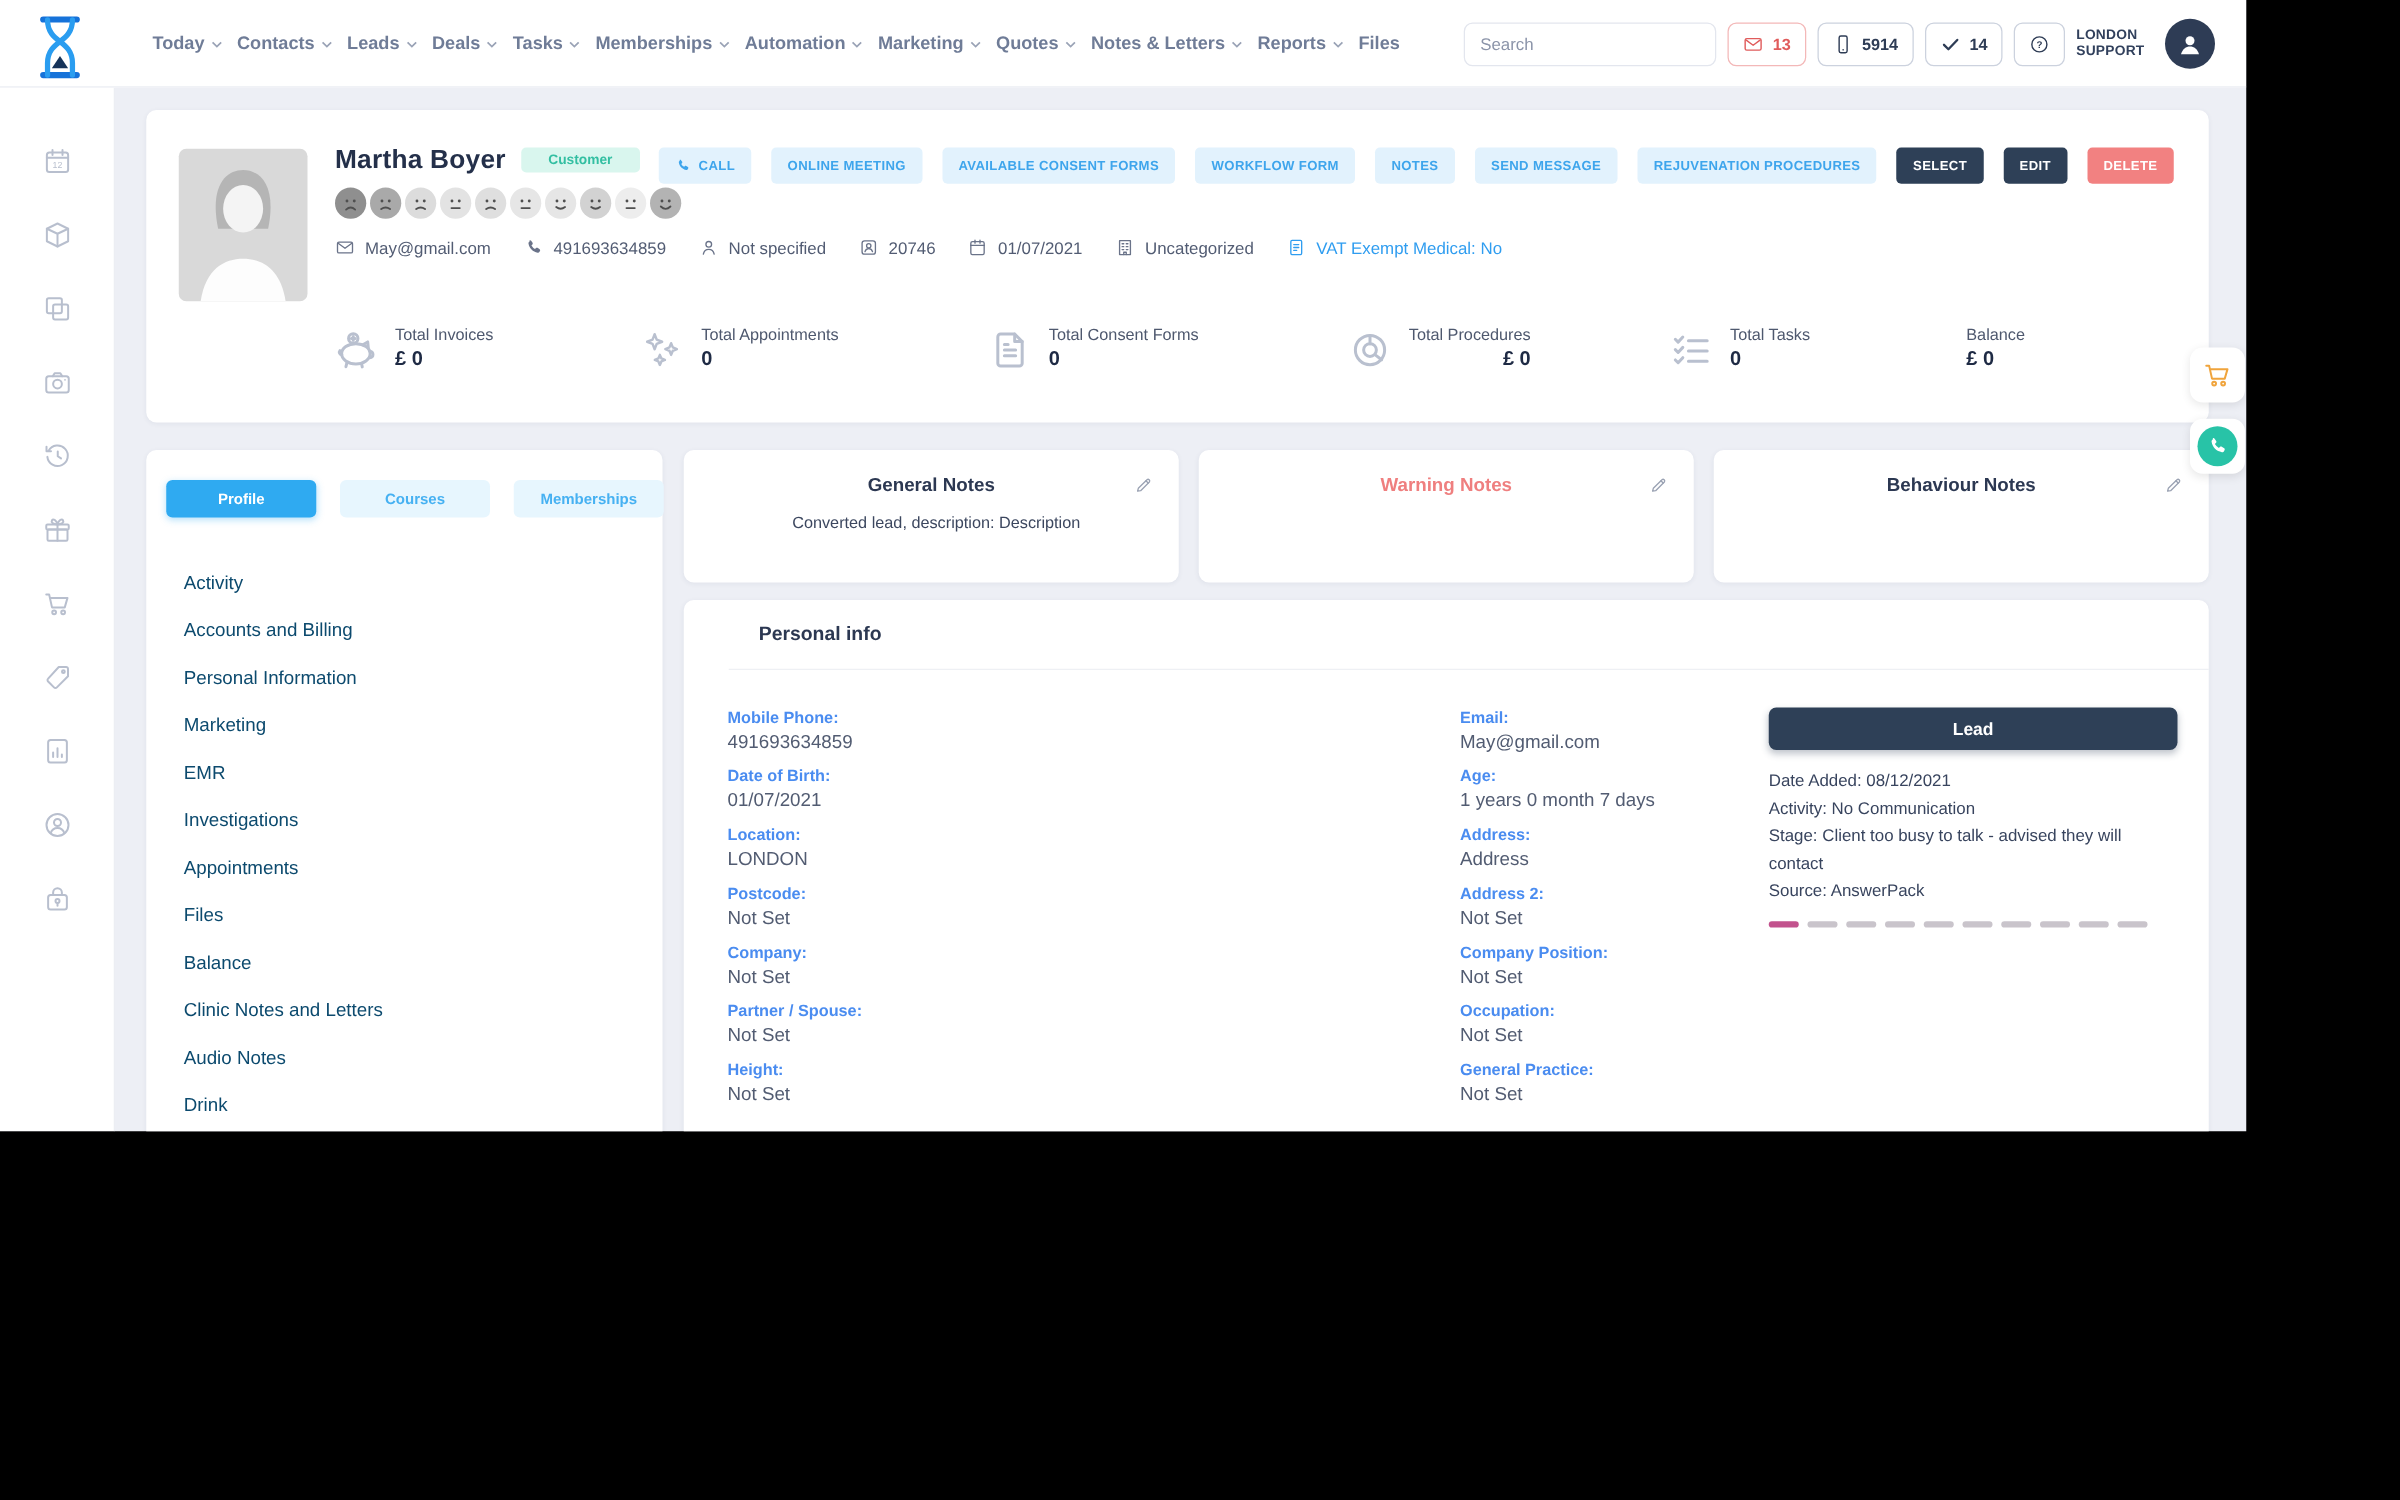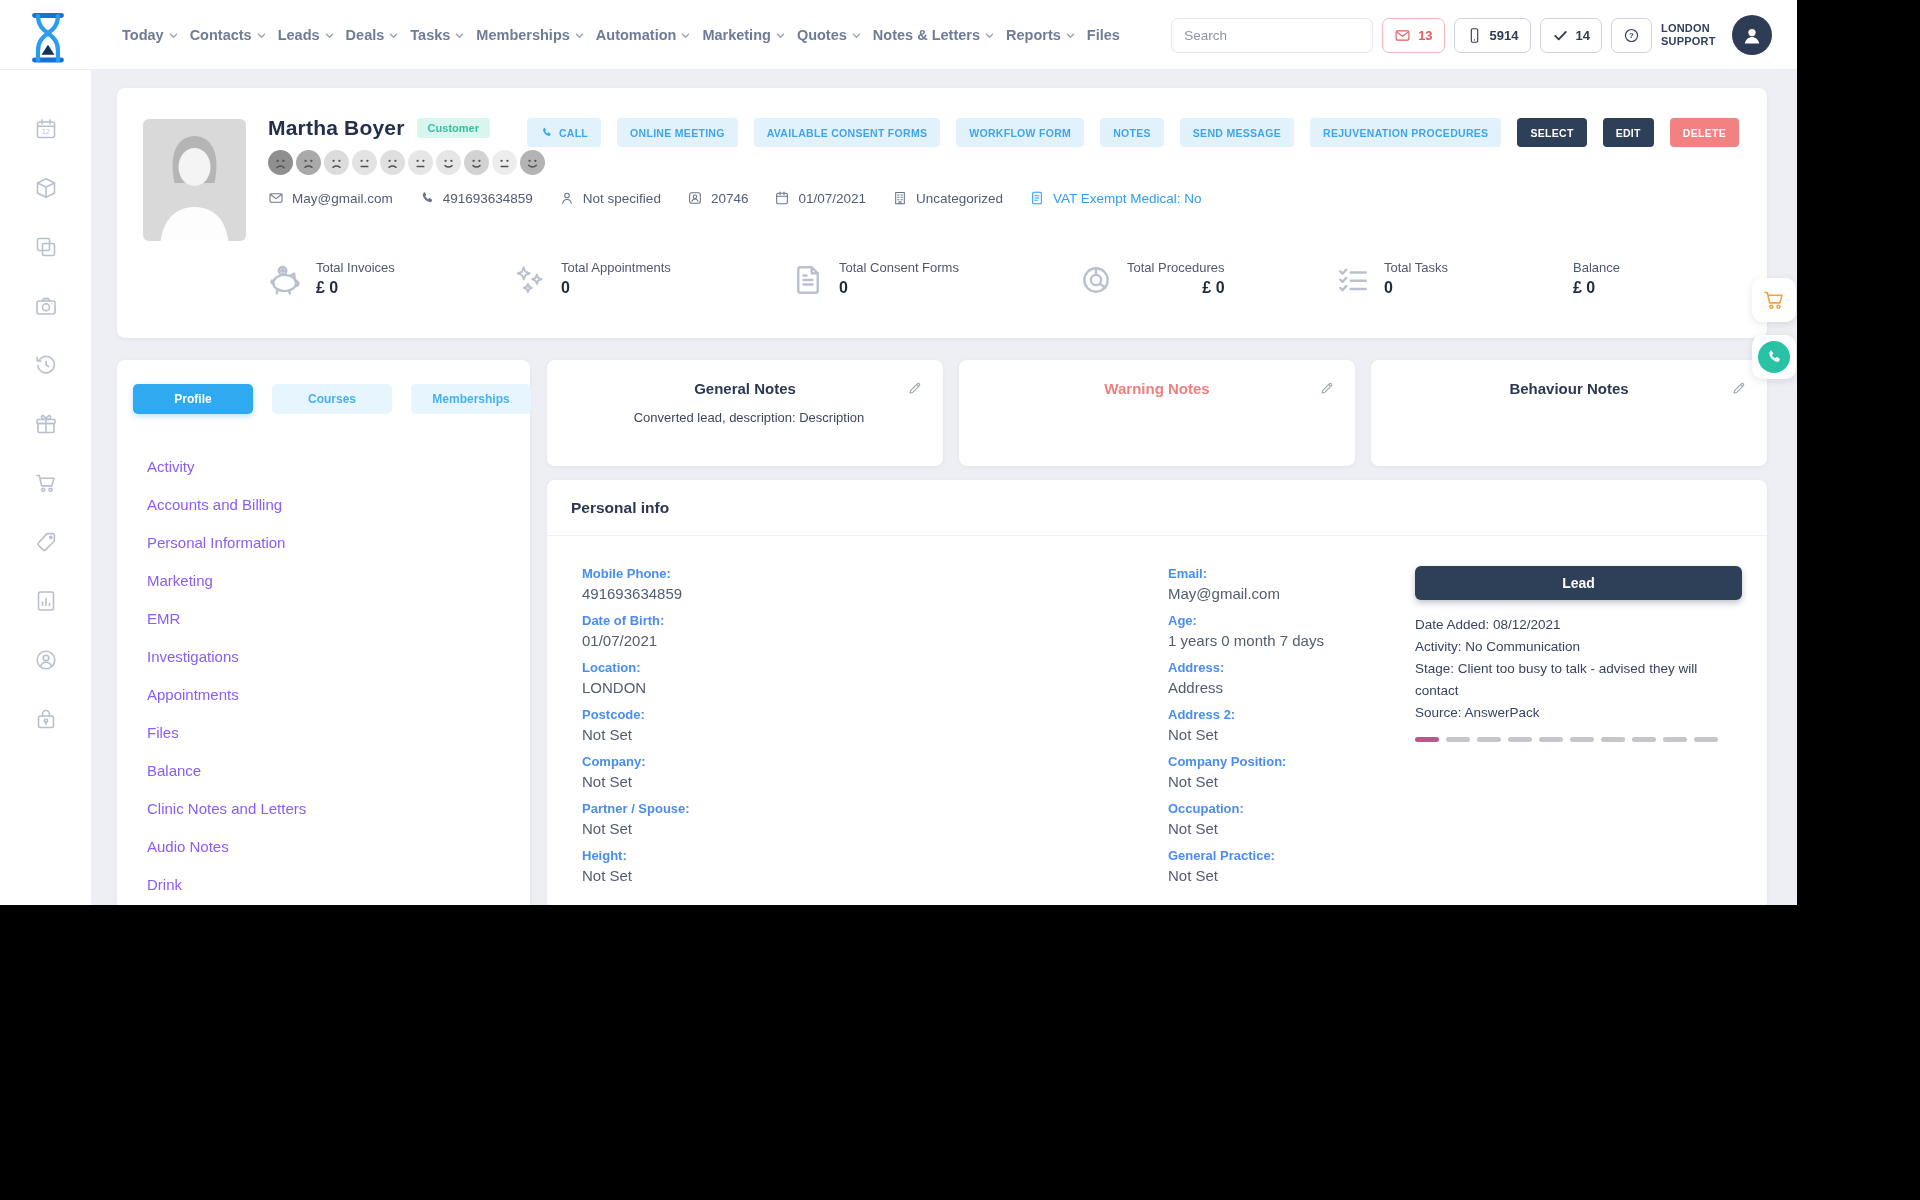--- a/index.html
+++ b/index.html
@@ -30,21 +30,21 @@
 
   
   .svgicon { fill:none; stroke:currentColor; stroke-width:1.6; stroke-linecap:round; stroke-linejoin:round; }
 
   
   .card { position:absolute; background:#fff; border-radius:8px; box-shadow:0 1px 4px rgba(40,50,80,.06); }
   .profile-card { left:117px; top:88px; width:1650px; height:250px; }
   .pava { position:absolute; left:26px; top:31px; width:103px; height:122px; border-radius:6px; background:#d9d9d9; overflow:hidden; cursor:pointer; }
   .pname-row { position:absolute; left:151px; top:28px; display:flex; align-items:center; gap:12px; }
   .pname-row h1 { font-size:21px; font-weight:700; color:#24304a; letter-spacing:.2px; }
-  .cust-badge { background:#d9f6ee; color:#33bfa2; font-size:11px; font-weight:700; padding:4px 11px; border-radius:4px; }
+  .cust-badge { background:#d9f6ee; color:#33bfa2; font-size:11px; font-weight:700; padding:4px 22px; border-radius:4px; }
   .moods { position:absolute; left:151px; top:62px; display:flex; gap:3px; }
   .face { width:25px; height:25px; border-radius:50%; display:inline-block; cursor:pointer; }
   .face svg { width:100%; height:100%; }
   .face .eye { fill:#4f4f4f; stroke:none; }
   .face .mouth { fill:none; stroke:#4f4f4f; stroke-width:1.4; stroke-linecap:round; }
   .contact-row { position:absolute; left:151px; top:102px; display:flex; align-items:center; gap:26px; }
   .contact-item { display:flex; align-items:center; gap:8px; color:#525c73; font-size:13.5px; font-weight:500; cursor:pointer; white-space:nowrap; }
   .contact-item svg { width:16px; height:16px; color:#6a7389; }
   .contact-item.accent { color:#2f9df0; }
   .contact-item.accent svg { color:#2f9df0; }
@@ -61,33 +61,33 @@
   .stat svg { width:36px; height:36px; color:#b9c0cf; margin-top:2px; }
   .slabel { display:block; font-size:13px; color:#4e586e; font-weight:500; }
   .sval { display:block; font-size:16px; font-weight:700; color:#1e2a44; margin-top:4px; }
 
   
   .left-panel { left:117px; top:360px; width:413px; height:560px; }
   .tabs { position:absolute; left:16px; top:24px; display:flex; gap:19px; }
   .tab { width:120px; height:30px; border:0; border-radius:5px; background:#e7f6fe; color:#46b1f2; font-size:12px; font-weight:700; cursor:pointer; font-family:inherit; }
   .tab.active { background:#2faaf1; color:#fff; box-shadow:0 2px 6px rgba(47,170,241,.35); }
   .plist { position:absolute; left:30px; top:88px; right:20px; }
-  .pitem { font-size:15px; color:#8b5cf6; font-weight:500; height:38px; line-height:38px; cursor:pointer; }
+  .pitem { font-size:15px; color:#0c4a6e; font-weight:500; height:38px; line-height:38px; cursor:pointer; }
 
   
   .notes-row { position:absolute; left:547px; top:360px; width:1220px; height:106px; display:flex; gap:16px; }
   .note-card { flex:1; background:#fff; border-radius:8px; box-shadow:0 1px 4px rgba(40,50,80,.06); position:relative; padding:20px;text-align:center; }
   .nc-title { font-size:15px; font-weight:600; color:#2c3852; }
   .note-card.warning .nc-title { color:#ef7f7f; }
   .pencil { position:absolute; right:20px; top:20px; width:16px; height:16px; color:#9aa2b3; cursor:pointer; }
   .nc-body { margin-top:12px; font-size:13px; color:#3c475f; padding-left:8px; }
 
   
   .pinfo-card { left:547px; top:480px; width:1220px; height:440px; }
-  .pi-head { height:56px; display:flex; align-items:center; padding-left:24px; font-size:15.5px; font-weight:600; color:#2c3852; border-bottom:1px solid #eef0f4; }
+  .pi-head { height:56px; display:flex; align-items:center; padding-left:24px; font-size:15.5px; font-weight:600; color:#2c3852; border-bottom:1px solid #eef0f4;margin-left:36px; }
   .pi-grid { position:absolute; left:35px; top:86px; right:25px; display:flex; }
   .pi-col { width:586px; }
   .pi-col.narrow { width:247px; }
   .field { margin-bottom:11px; }
   .flabel { font-size:13px; font-weight:700; color:#4a8cf0; margin-bottom:4px; }
   .fvalue { font-size:15px; color:#525c72; }
   .lead-panel { width:327px; }
   .lead-btn { width:100%; height:34px; border:0; border-radius:6px; background:#2e4057; color:#fff; font-size:14px; font-weight:600; cursor:pointer; font-family:inherit; box-shadow:0 3px 6px rgba(46,64,87,.3); }
   .lead-lines { margin-top:14px; }
   .lead-line { font-size:13.5px; color:#38445e; line-height:22px; }

